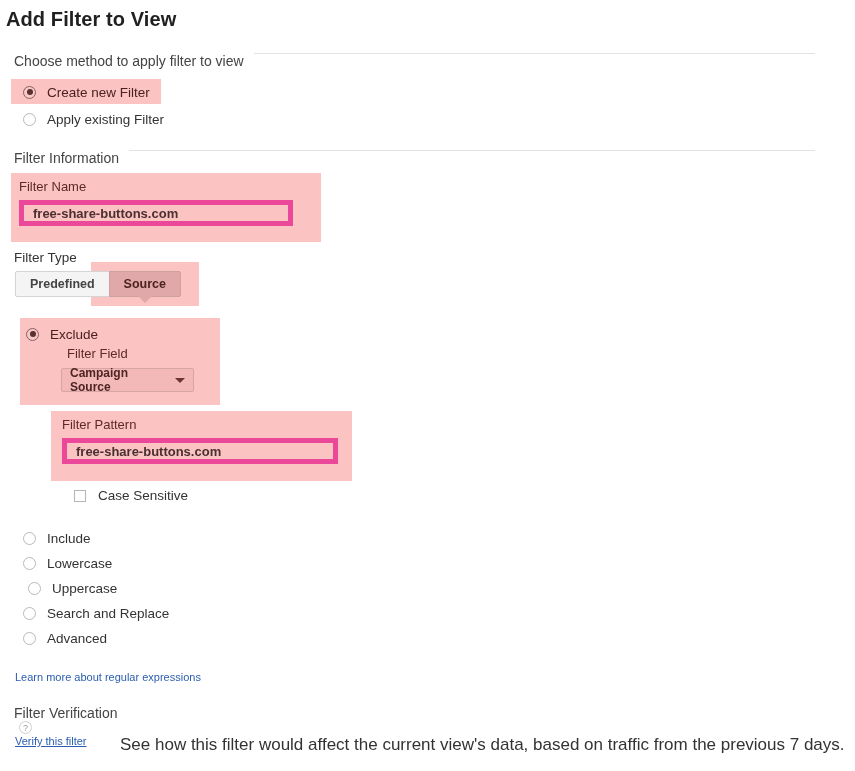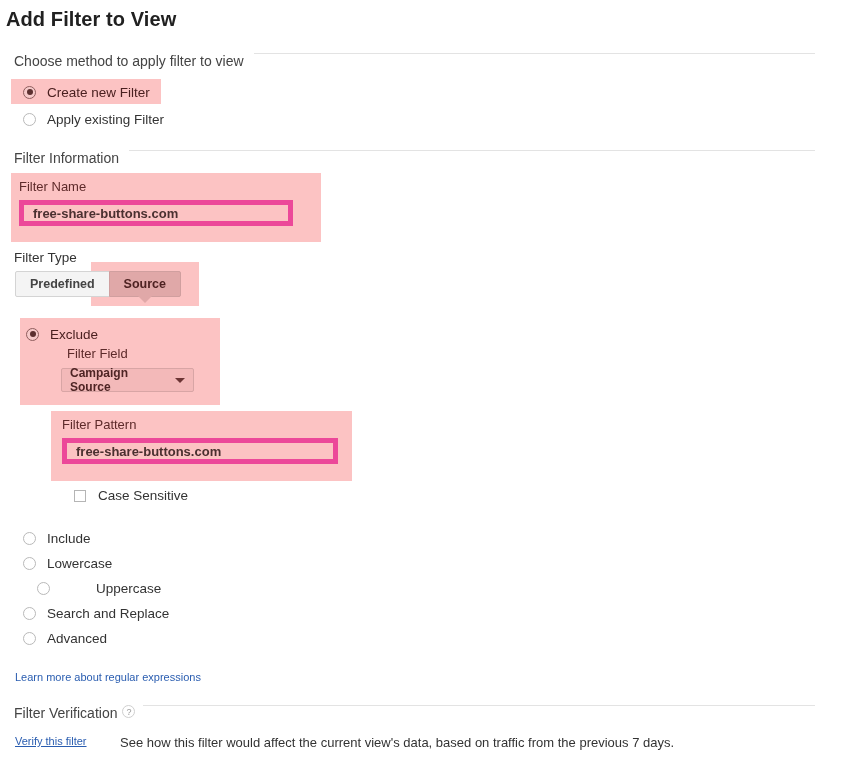--- a/index.html
+++ b/index.html
@@ -237,21 +237,21 @@
     font-size: 11px;
     color: #2a5db0;
     text-decoration: none;
     cursor: pointer;
     white-space: nowrap;
   }
   .link.underline { text-decoration: underline; }
 
   .body-text {
     position: absolute;
-    font-size: 13px;
+    font-size: 17px;
     color: #333333;
     white-space: nowrap;
   }
 </style>
 </head>
 <body>
 
 <div class="page">
 
   <div class="page-title">Add Filter to View</div>
@@ -320,36 +320,36 @@
   </div>
 
   <div class="radio-row" style="left:23px; top:528px;">
     <span class="radio"></span>
     <span class="rlabel">Include</span>
   </div>
   <div class="radio-row" style="left:23px; top:553px;">
     <span class="radio"></span>
     <span class="rlabel">Lowercase</span>
   </div>
-  <div class="radio-row" style="left:37px; top:578px;gap:35px;">
+  <div class="radio-row" style="left:28px; top:578px;">
     <span class="radio"></span>
     <span class="rlabel">Uppercase</span>
   </div>
   <div class="radio-row" style="left:23px; top:603px;">
     <span class="radio"></span>
     <span class="rlabel">Search and Replace</span>
   </div>
   <div class="radio-row" style="left:23px; top:628px;">
     <span class="radio"></span>
     <span class="rlabel">Advanced</span>
   </div>
 
   <a class="link" style="left:15px; top:671px;">Learn more about regular expressions</a>
 
-  <div class="section-head" style="top:705px;">
+  <div class="section-head" style="top:705px;flex-direction:column;">
     <span class="sh-label" style="padding-right:0;">Filter Verification</span>
     <span class="help-badge">?</span>
     <span class="sh-rule"></span>
   </div>
 
   <a class="link underline" style="left:15px; top:735px;">Verify this filter</a>
   <div class="body-text" style="left:120px; top:735px;">See how this filter would affect the current view's data, based on traffic from the previous 7 days.</div>
 
 </div>
 

